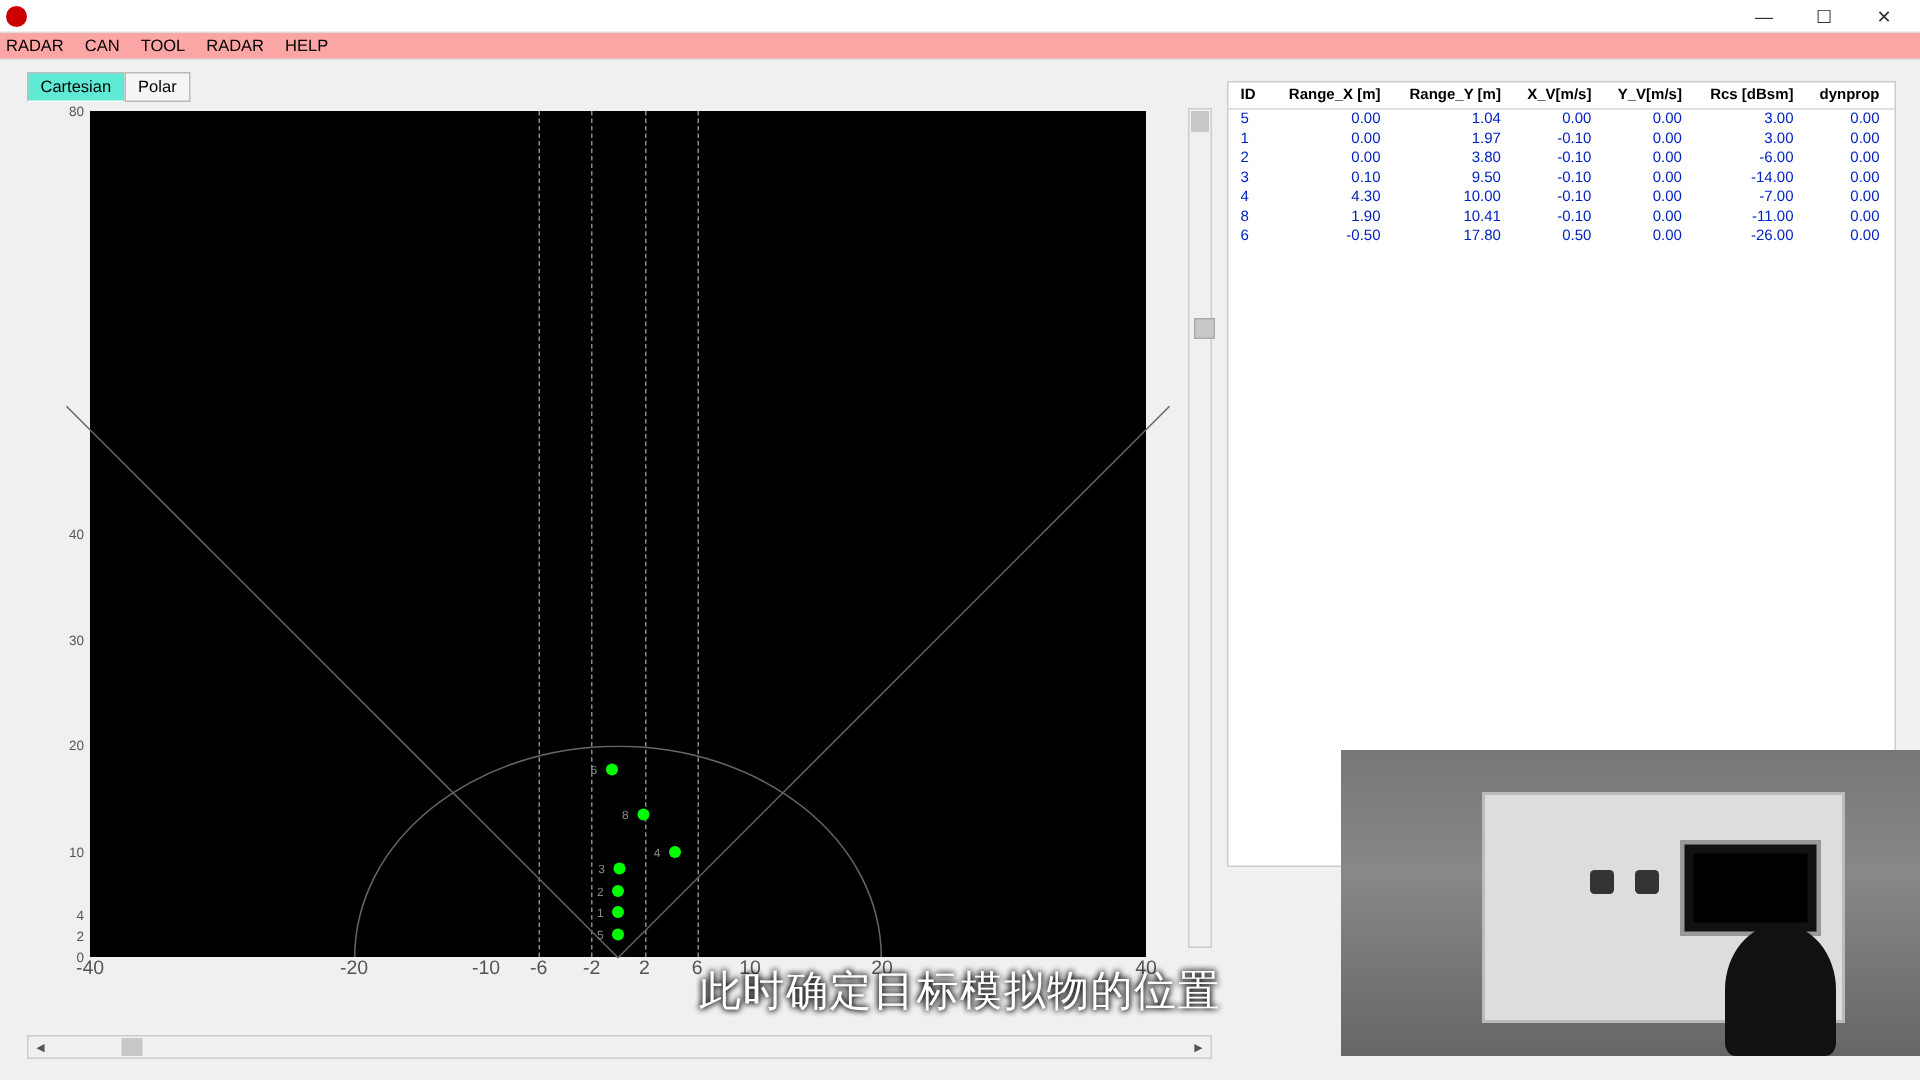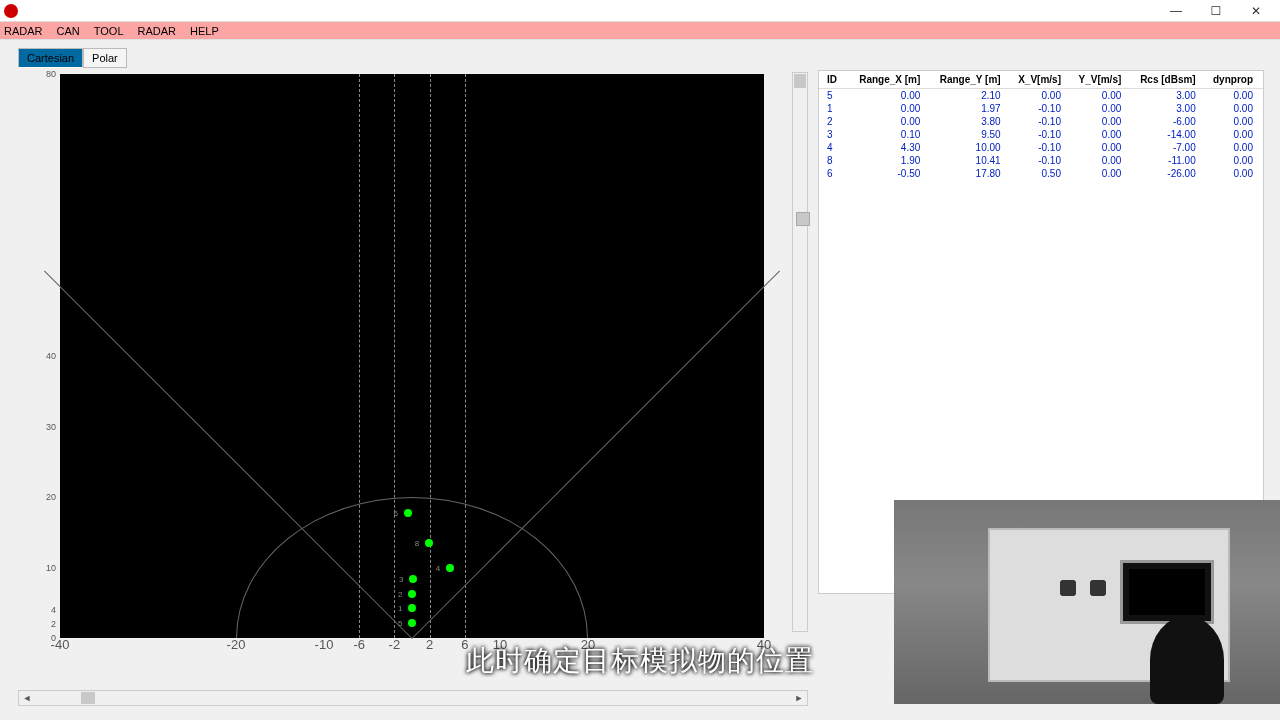--- a/index.html
+++ b/index.html
@@ -6,37 +6,37 @@
 body { background:#f0f0f0; width:1280px; height:720px; overflow:hidden; position:relative; }
 .titlebar { height:22px; background:#fff; display:flex; align-items:center; padding:0 4px; font-size:11px; color:#000; border-bottom:1px solid #ddd; }
 .titlebar .icon { width:14px; height:14px; background:#c00; border-radius:50%; margin-right:6px; display:inline-block; }
 .titlebar .spacer { flex:1; }
 .win-btn { width:40px; height:20px; display:flex; align-items:center; justify-content:center; font-size:12px; color:#333; cursor:pointer; }
 .menubar { height:18px; background:#fca5a5; display:flex; align-items:center; padding:0 4px; font-size:11px; gap:14px; border-bottom:1px solid #e0e0e0; }
 .menubar span { cursor:pointer; }
 .content { position:absolute; top:42px; left:0; right:0; bottom:0; }
 .tabs { position:absolute; top:6px; left:18px; display:flex; font-size:11px; }
 .tab { padding:3px 8px; border:1px solid #bbb; background:#f5f5f5; cursor:pointer; }
-.tab.active { background:#0369a1; border-bottom-color:#fff; }
+.tab.active { background:#5eead4; border-bottom-color:#fff; }
 .plot-area { position:absolute; top:28px; left:18px; width:790px; height:620px; }
 .plot-canvas { position:absolute; top:4px; left:42px; width:704px; height:564px; background:#000; }
 .ytick { position:absolute; left:0; width:38px; text-align:right; font-size:9px; color:#555; }
 .xtick { position:absolute; bottom:38px; font-size:13px; color:#555; transform:translateX(-50%); }
 .lane { position:absolute; top:0; bottom:0; border-left:1px dashed #888; }
 .arc { position:absolute; border:1px solid #666; border-radius:50%; }
 .fov-line { position:absolute; background:#666; height:1px; transform-origin:0 50%; }
 .target { position:absolute; width:8px; height:8px; background:#0f0; border-radius:50%; transform:translate(-50%,-50%); }
 .target-lbl { position:absolute; font-size:8px; color:#888; transform:translate(-14px,-4px); }
 .hscroll { position:absolute; left:18px; bottom:14px; width:790px; height:16px; background:#f0f0f0; border:1px solid #ccc; }
 .hscroll .thumb { position:absolute; left:62px; top:1px; width:14px; height:12px; background:#c8c8c8; }
 .hscroll .arrow { position:absolute; top:0; width:16px; height:14px; text-align:center; font-size:9px; line-height:14px; color:#555;}
 .vscroll { position:absolute; top:30px; left:792px; width:16px; height:560px; background:#f0f0f0; border:1px solid #ccc;}
 .vscroll .thumb { position:absolute; top:1px; left:1px; width:12px; height:14px; background:#c8c8c8;}
 .vslider { position:absolute; top:170px; left:796px; width:14px; height:14px; background:#c8c8c8; border:1px solid #aaa;}
-.data-panel { position:absolute; top:28px; left:818px; width:446px; height:524px; background:#fff; border:1px solid #ccc; }
+.data-panel { position:absolute; top:12px; left:818px; width:446px; height:524px; background:#fff; border:1px solid #ccc; }
 table { width:100%; border-collapse:collapse; font-size:10px; }
 th { text-align:right; padding:3px 10px 3px 2px; font-weight:bold; color:#000; border-bottom:1px solid #ddd; }
 th:first-child, td:first-child { text-align:left; padding-left:8px; }
 td { text-align:right; padding:1px 10px 1px 2px; color:#0020c0; }
 .subtitle { position:absolute; bottom:40px; left:50%; transform:translateX(-50%); font-size:28px; color:#fff; text-shadow:0 0 4px #000,0 0 4px #000; font-weight:500; letter-spacing:1px;}
 .webcam { position:absolute; right:0; bottom:16px; width:386px; height:204px; background:#888; overflow:hidden; }
 .wc-wall { position:absolute; inset:0; background:linear-gradient(#777 0%,#888 40%,#666 100%);}
 .wc-panel { position:absolute; top:28px; left:94px; width:242px; height:154px; background:#ddd; border:2px solid #bbb;}
 .wc-screen { position:absolute; top:30px; right:14px; width:94px; height:64px; background:#111; border:3px solid #999;}
 .wc-scr-inner { position:absolute; top:6px; left:6px; right:6px; bottom:6px; background:#000;}
@@ -137,21 +137,21 @@
             <th>X_V[m/s]</th>
             <th>Y_V[m/s]</th>
             <th>Rcs [dBsm]</th>
             <th>dynprop</th>
           </tr>
         </thead>
       <tbody id="tbody">
           <tr>
             <td>5</td>
             <td>0.00</td>
-            <td>2.10</td>
+            <td>1.04</td>
             <td>0.00</td>
             <td>0.00</td>
             <td>3.00</td>
             <td>0.00</td>
           </tr>
           <tr>
             <td>1</td>
             <td>0.00</td>
             <td>1.97</td>
             <td>-0.10</td>

